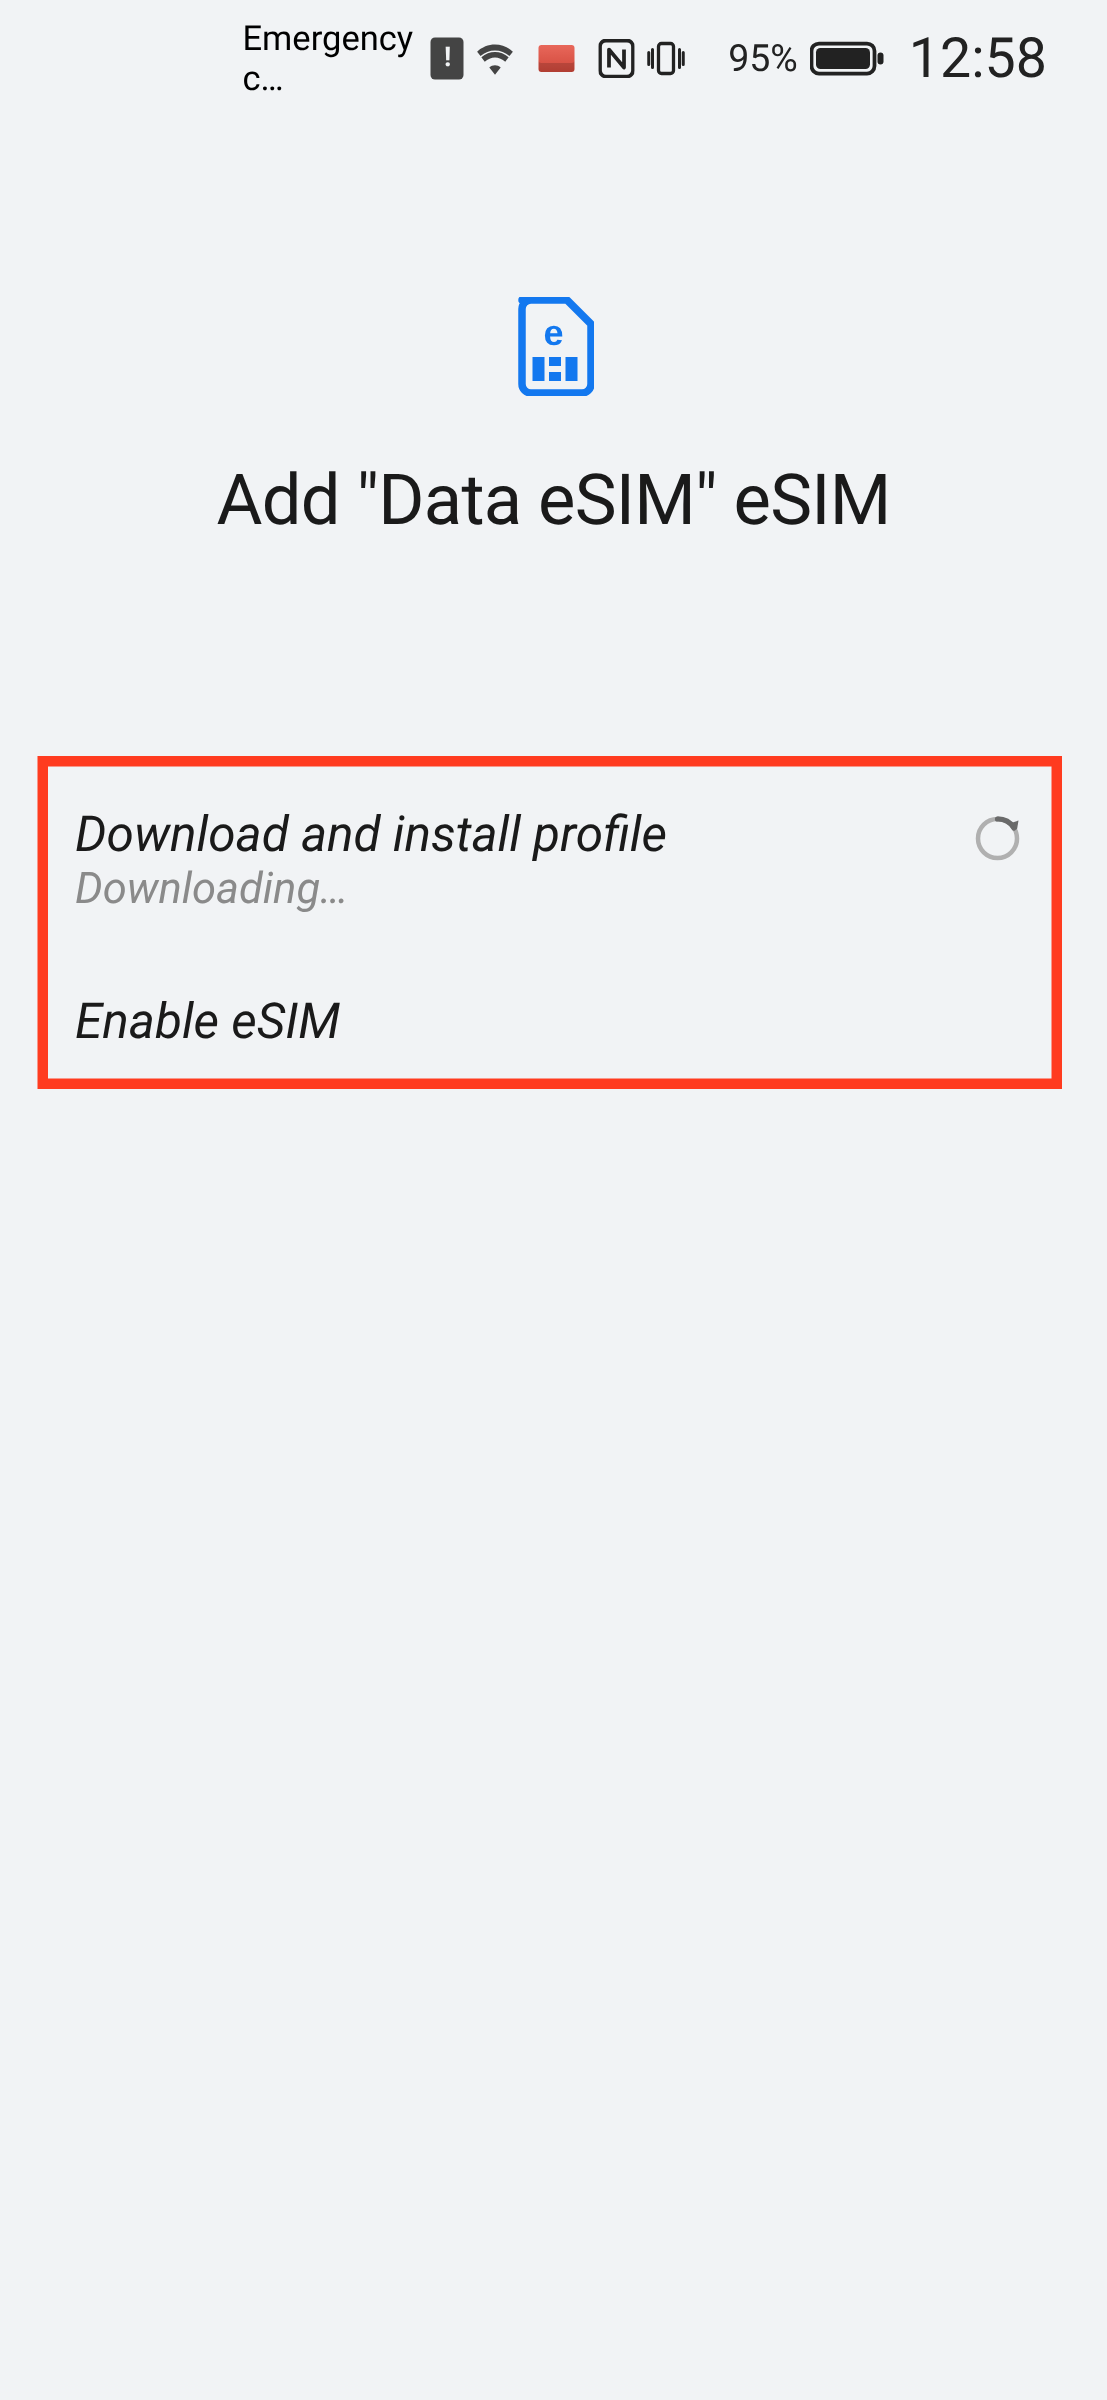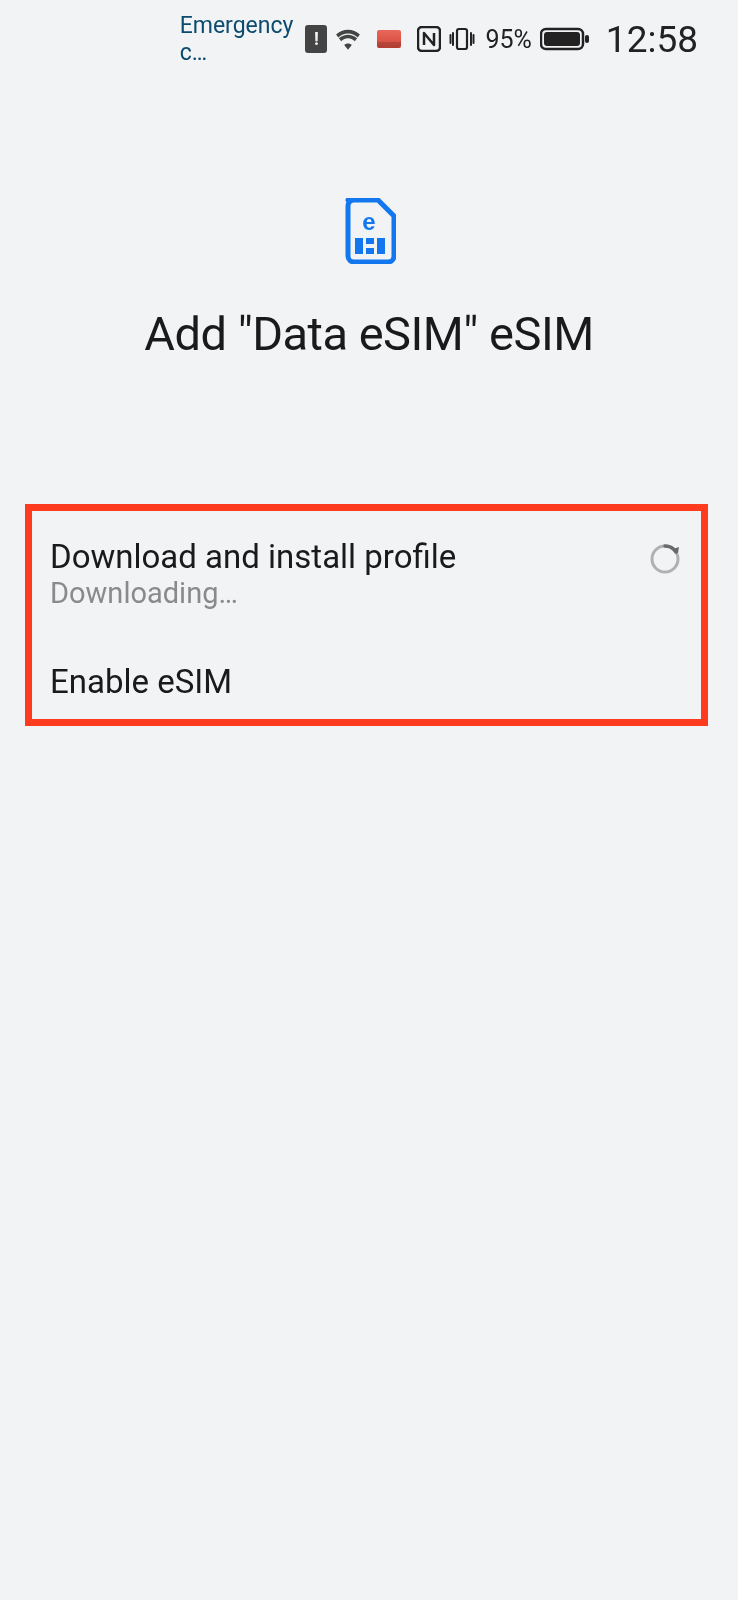--- a/index.html
+++ b/index.html
@@ -15,33 +15,33 @@
       height: 78px;
       display: flex;
       align-items: center;
       justify-content: flex-end;
       padding: 0 40px 0 200px;
       gap: 8px;
       color: #444;
       font-size: 24px;
     }
     .status-text {
-      color: #0c4a6e;
+      color: #000000;
       font-size: 23px;
       margin-right: 4px;
     }
     .status-icon {
       display: inline-flex;
       align-items: center;
       justify-content: center;
     }
     .battery-pct {
       font-size: 25px;
       color: #222;
-      margin-left: 2px;
+      margin-left: 20px;
     }
     .clock {
       font-size: 37px;
       color: #222;
       margin-left: 8px;
     }
     .header-area {
       text-align: center;
       padding-top: 120px;
     }
@@ -55,20 +55,21 @@
       color: #1a1a1a;
       letter-spacing: -0.5px;
     }
     .highlighted-box {
       position: absolute;
       top: 504px;
       left: 25px;
       right: 30px;
       border: 7px solid #ff3b1f;
       padding: 26px 16px 18px 18px;
+      font-style: italic;
     }
     .step-row {
       display: flex;
       align-items: flex-start;
       justify-content: space-between;
     }
     .step-title {
       font-size: 33px;
       color: #1a1a1a;
       font-weight: 400;

